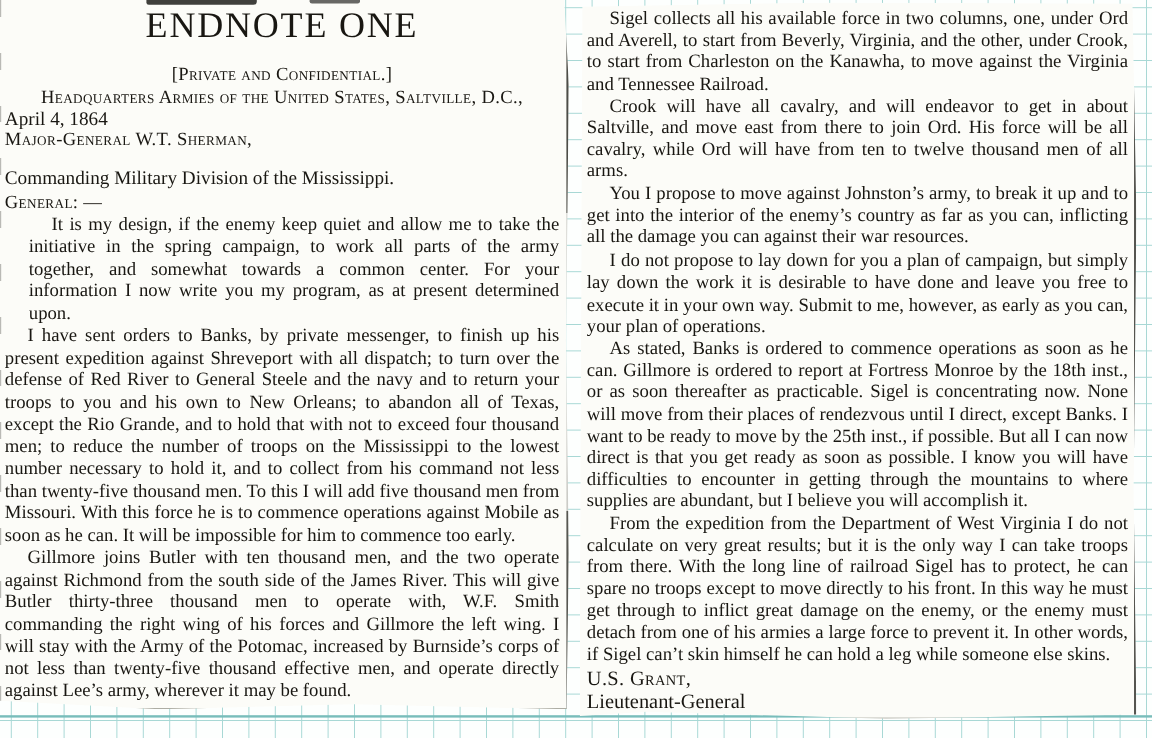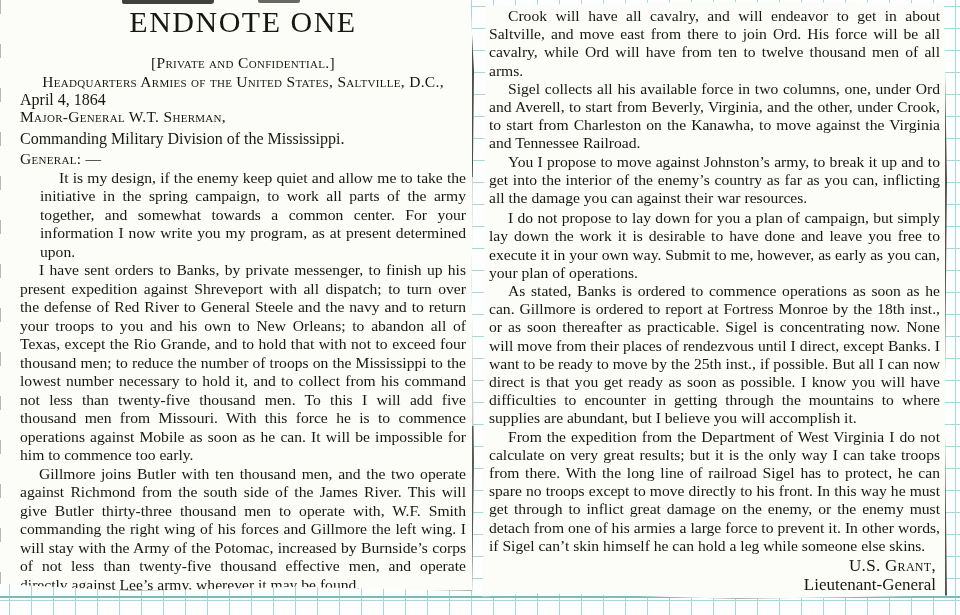--- a/index.html
+++ b/index.html
@@ -26,21 +26,21 @@
     background: #79bdbb; z-index: 1;
   }
 
   
   .page {
     position: absolute; z-index: 2; box-sizing: border-box;
     background: #fcfcf8;
   }
   .page-left {
     left: 0; top: 0; width: 474px; height: 591px;
-    padding: 3px 8px 0 20px;
+    padding: 3px 8px 0 4px;
     clip-path: polygon(0 0, 99.2% 0, 100% 12%, 99.5% 48%, 100% 78%, 99.6% 100%, 62% 99.3%, 28% 100%, 0 98.8%);
   }
   .page-right {
     left: 483px; top: 2px; width: 464px; height: 597px;
     padding: 5px 7px 0 6px;
     clip-path: polygon(0.5% 0.6%, 45% 0, 99.3% 0.2%, 100% 30%, 99.5% 68%, 100% 99.4%, 55% 100%, 12% 99%, 0 99.6%);
   }
   .edge-right {
     position: absolute; top: 0; right: 0; width: 2px; height: 100%;
     background: linear-gradient(to bottom,
@@ -73,32 +73,32 @@
   
   .sc { font-variant: small-caps; letter-spacing: 0.3px; }
   .title {
     font-size: 30px; line-height: 32px; font-weight: 500;
     letter-spacing: 1.5px; text-align: center; margin: 3px 0 0 0;
   }
   .conf  { font-size: 15.5px; line-height: 17px; text-align: center; margin-top: 16px; }
   .hq    { font-size: 15.5px; line-height: 17px; text-align: center; margin-top: 2px; }
   .date  { font-size: 16px;   line-height: 17px; text-align: left; margin-top: 1px; padding-right: 3px; }
   .addr  { font-size: 15.5px; line-height: 17px; margin-top: 0; }
-  .addr2 { font-size: 16px;   line-height: 17.5px; margin-top: 5px; }
+  .addr2 { font-size: 16px;   line-height: 17.5px; margin-top: 15px; }
   .salutation { font-size: 15.5px; line-height: 17px; margin-top: 2px; }
 
   .body-p {
     font-size: 15.6px; line-height: 18.5px;
     text-align: justify; text-indent: 19px; margin: 0;
   }
   .page-left .body-p.first { margin-top: 2px; margin-left: 20px; }
   .page-right .body-p { line-height: 18.2px; }
   .page-right .body-p.gap-top { margin-top: 2px; }
 
-  .signature { text-align: right; padding-right: 4px; margin-top: 2px; }
+  .signature { text-align: left; padding-right: 4px; margin-top: 2px; }
   .sig-name  { font-size: 17px; line-height: 18px; }
   .sig-title { font-size: 17px; line-height: 18px; margin-top: 1px; }
 </style>
 </head>
 <body>
 
 <div class="grid-bg"></div>
 <div class="strong-hline"></div>
 
 <div class="page page-left">
@@ -116,22 +116,22 @@
 
   <p class="body-p first">It is my design, if the enemy keep quiet and allow me to take the initiative in the spring campaign, to work all parts of the army together, and somewhat towards a common center. For your information I now write you my program, as at present determined upon.</p>
   <p class="body-p">I have sent orders to Banks, by private messenger, to finish up his present expedition against Shreveport with all dispatch; to turn over the defense of Red River to General Steele and the navy and to return your troops to you and his own to New Orleans; to abandon all of Texas, except the Rio Grande, and to hold that with not to exceed four thousand men; to reduce the number of troops on the Mississippi to the lowest number necessary to hold it, and to collect from his command not less than twenty-five thousand men. To this I will add five thousand men from Missouri. With this force he is to commence operations against Mobile as soon as he can. It will be impossible for him to commence too early.</p>
   <p class="body-p">Gillmore joins Butler with ten thousand men, and the two operate against Richmond from the south side of the James River. This will give Butler thirty-three thousand men to operate with, W.F. Smith commanding the right wing of his forces and Gillmore the left wing. I will stay with the Army of the Potomac, increased by Burnside’s corps of not less than twenty-five thousand effective men, and operate directly against Lee’s army, wherever it may be found.</p>
 
   <div class="edge-right"></div>
   <div class="edge-bottom"></div>
 </div>
 
 <div class="page page-right">
+  <p class="body-p">Sigel collects all his available force in two columns, one, under Ord and Averell, to start from Beverly, Virginia, and the other, under Crook, to start from Charleston on the Kanawha, to move against the Virginia and Tennessee Railroad.</p>
   <p class="body-p">Crook will have all cavalry, and will endeavor to get in about Saltville, and move east from there to join Ord. His force will be all cavalry, while Ord will have from ten to twelve thousand men of all arms.</p>
-  <p class="body-p">Sigel collects all his available force in two columns, one, under Ord and Averell, to start from Beverly, Virginia, and the other, under Crook, to start from Charleston on the Kanawha, to move against the Virginia and Tennessee Railroad.</p>
   <p class="body-p">You I propose to move against Johnston’s army, to break it up and to get into the interior of the enemy’s country as far as you can, inflicting all the damage you can against their war resources.</p>
   <p class="body-p gap-top">I do not propose to lay down for you a plan of campaign, but simply lay down the work it is desirable to have done and leave you free to execute it in your own way. Submit to me, however, as early as you can, your plan of operations.</p>
   <p class="body-p">As stated, Banks is ordered to commence operations as soon as he can. Gillmore is ordered to report at Fortress Monroe by the 18th inst., or as soon thereafter as practicable. Sigel is concentrating now. None will move from their places of rendezvous until I direct, except Banks. I want to be ready to move by the 25th inst., if possible. But all I can now direct is that you get ready as soon as possible. I know you will have difficulties to encounter in getting through the mountains to where supplies are abundant, but I believe you will accomplish it.</p>
   <p class="body-p">From the expedition from the Department of West Virginia I do not calculate on very great results; but it is the only way I can take troops from there. With the long line of railroad Sigel has to protect, he can spare no troops except to move directly to his front. In this way he must get through to inflict great damage on the enemy, or the enemy must detach from one of his armies a large force to prevent it. In other words, if Sigel can’t skin himself he can hold a leg while someone else skins.</p>
 
   <div class="signature">
     <div class="sc sig-name">U.S. Grant,</div>
     <div class="sig-title">Lieutenant-General</div>
   </div>
 

